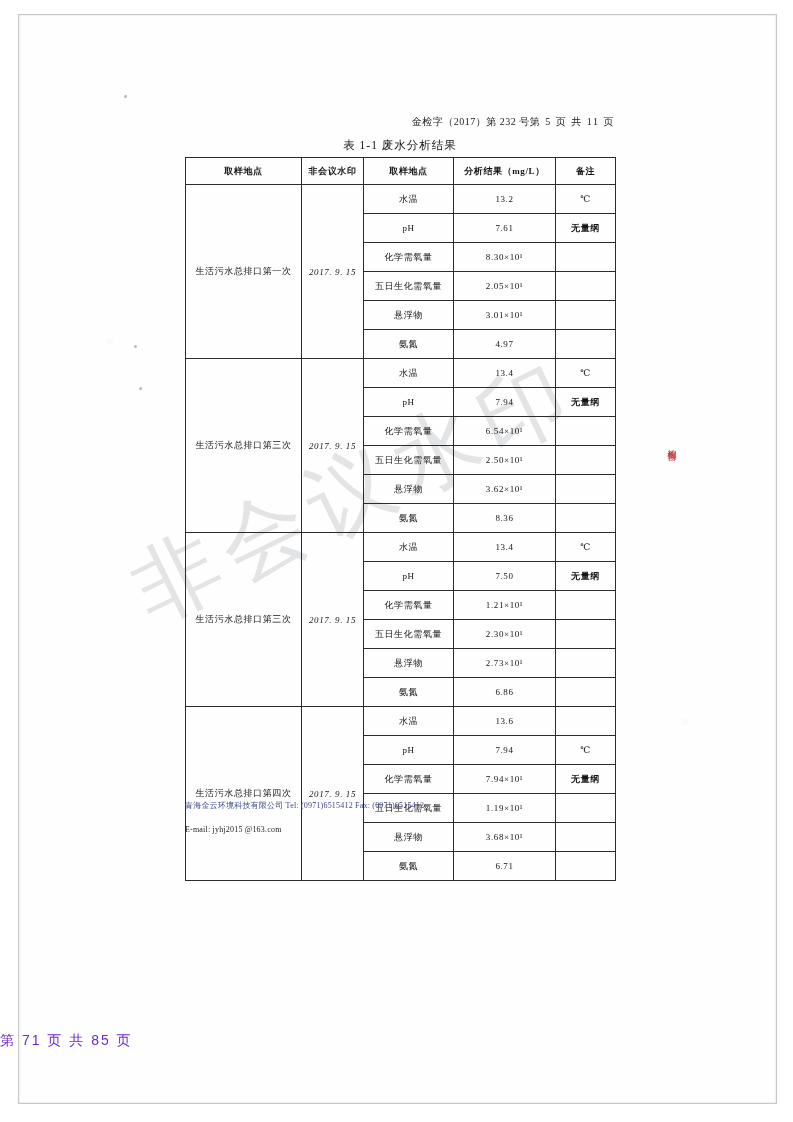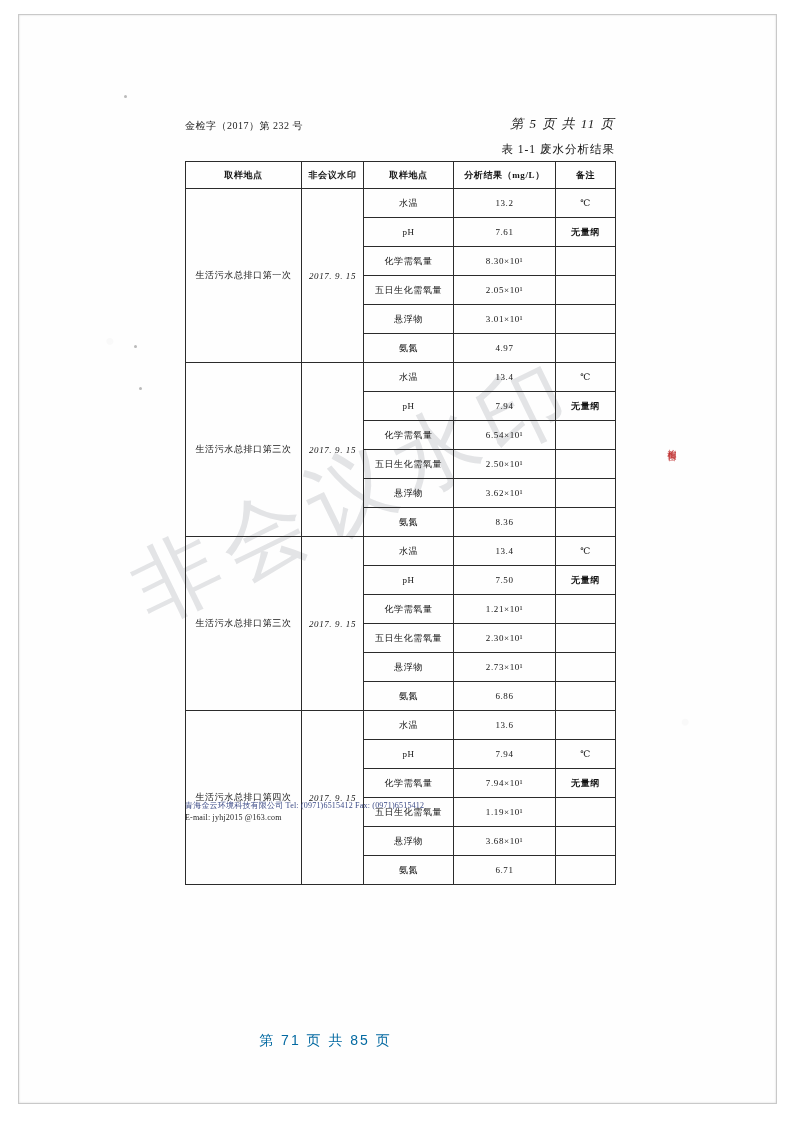--- a/index.html
+++ b/index.html
@@ -36,32 +36,32 @@
   }
   .doc {
     position: absolute;
     left: 185px;
     top: 115px;
     width: 430px;
   }
   
   .doc-head {
     display: flex;
-    justify-content: space-between;
+    justify-content: flex-end;
     align-items: flex-end;
     font-size: 9.5px;
     letter-spacing: .5px;
     margin-bottom: 9px;
     color: #222;
   }
   .doc-head .left { font-size: 10px; }
-  .doc-head .right { font-size: 13px; letter-spacing: 1.5px; font-style: italic; }
+  .doc-head .right { font-size: 10px; letter-spacing: 1.5px; }
 
   .table-title {
-    text-align: right;
+    text-align: center;
     font-size: 11.5px;
     letter-spacing: 1px;
     margin: 0 0 4px 0;
     color: #111;
   }
   table.report {
     border-collapse: collapse;
     width: 430px;
     table-layout: fixed;
   }
@@ -96,32 +96,32 @@
     position: absolute;
     left: 185px;
     top: 800px;
     width: 440px;
     font-size: 8px;
     line-height: 1.45;
     color: #1d1d1d;
     letter-spacing: .2px;
   }
   .footer .ln1 { white-space: nowrap; }
-  .footer .ln2 { white-space: nowrap; }
+  .footer .ln2 { white-space: nowrap; margin-top: 12px; }
   .footer .company { color: #3b4a86; }
 
   .pagefoot {
     position: absolute;
     left: 0;
     top: 1032px;
     width: 651px;
-    text-align: center;
+    text-align: left;
     font-size: 14px;
     letter-spacing: 2px;
-    color: #0369a1;
+    color: #6d28d9;
     font-family: "Liberation Sans", sans-serif;
   }
 
   
   .watermark {
     position: absolute;
     left: 150px;
     top: 430px;
     width: 520px;
     height: 260px;

